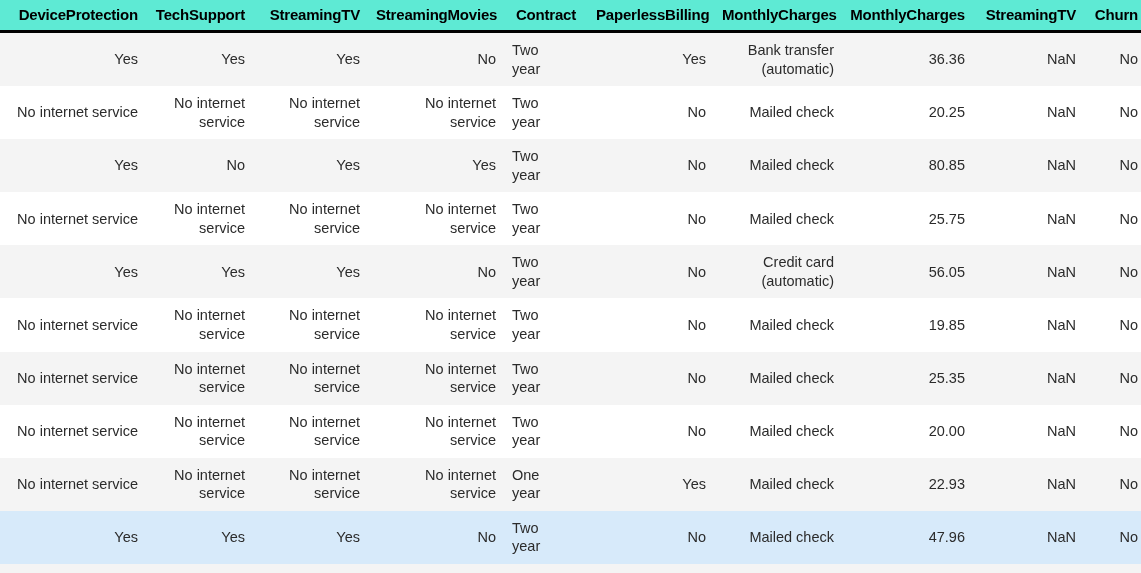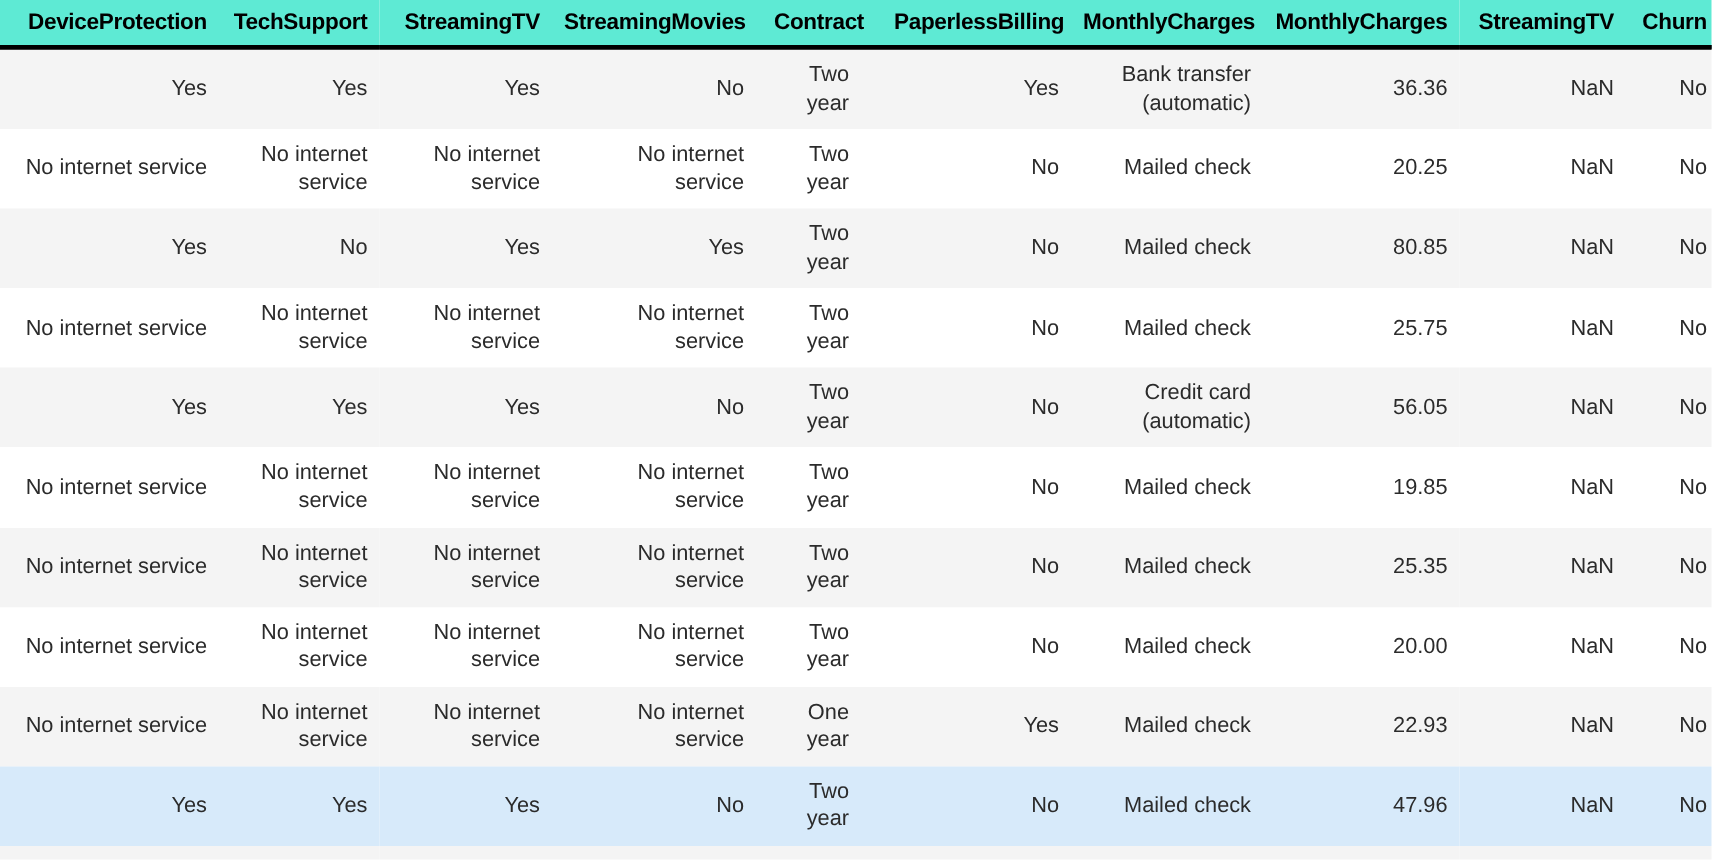--- a/index.html
+++ b/index.html
@@ -55,21 +55,21 @@
   col.c2 { width: 115px; }
   col.c3 { width: 136px; }
   col.c4 { width: 84px; }
   col.c5 { width: 126px; }
   col.c6 { width: 128px; }
   col.c7 { width: 131px; }
   col.c8 { width: 111px; }
   col.c9 { width: 62px; }
 
   
-  table.df td.contract-cell { text-align: right; padding-right: 22px; }
+  table.df td.contract-cell { text-align: left; padding-right: 22px; }
   table.df th.contract-head { text-align: center; padding-right: 8px; }
 </style>
 </head>
 <body>
 
 <div id="table-wrap">
   <table class="df">
     <colgroup>
       <col class="c0">
         <col class="c1">

